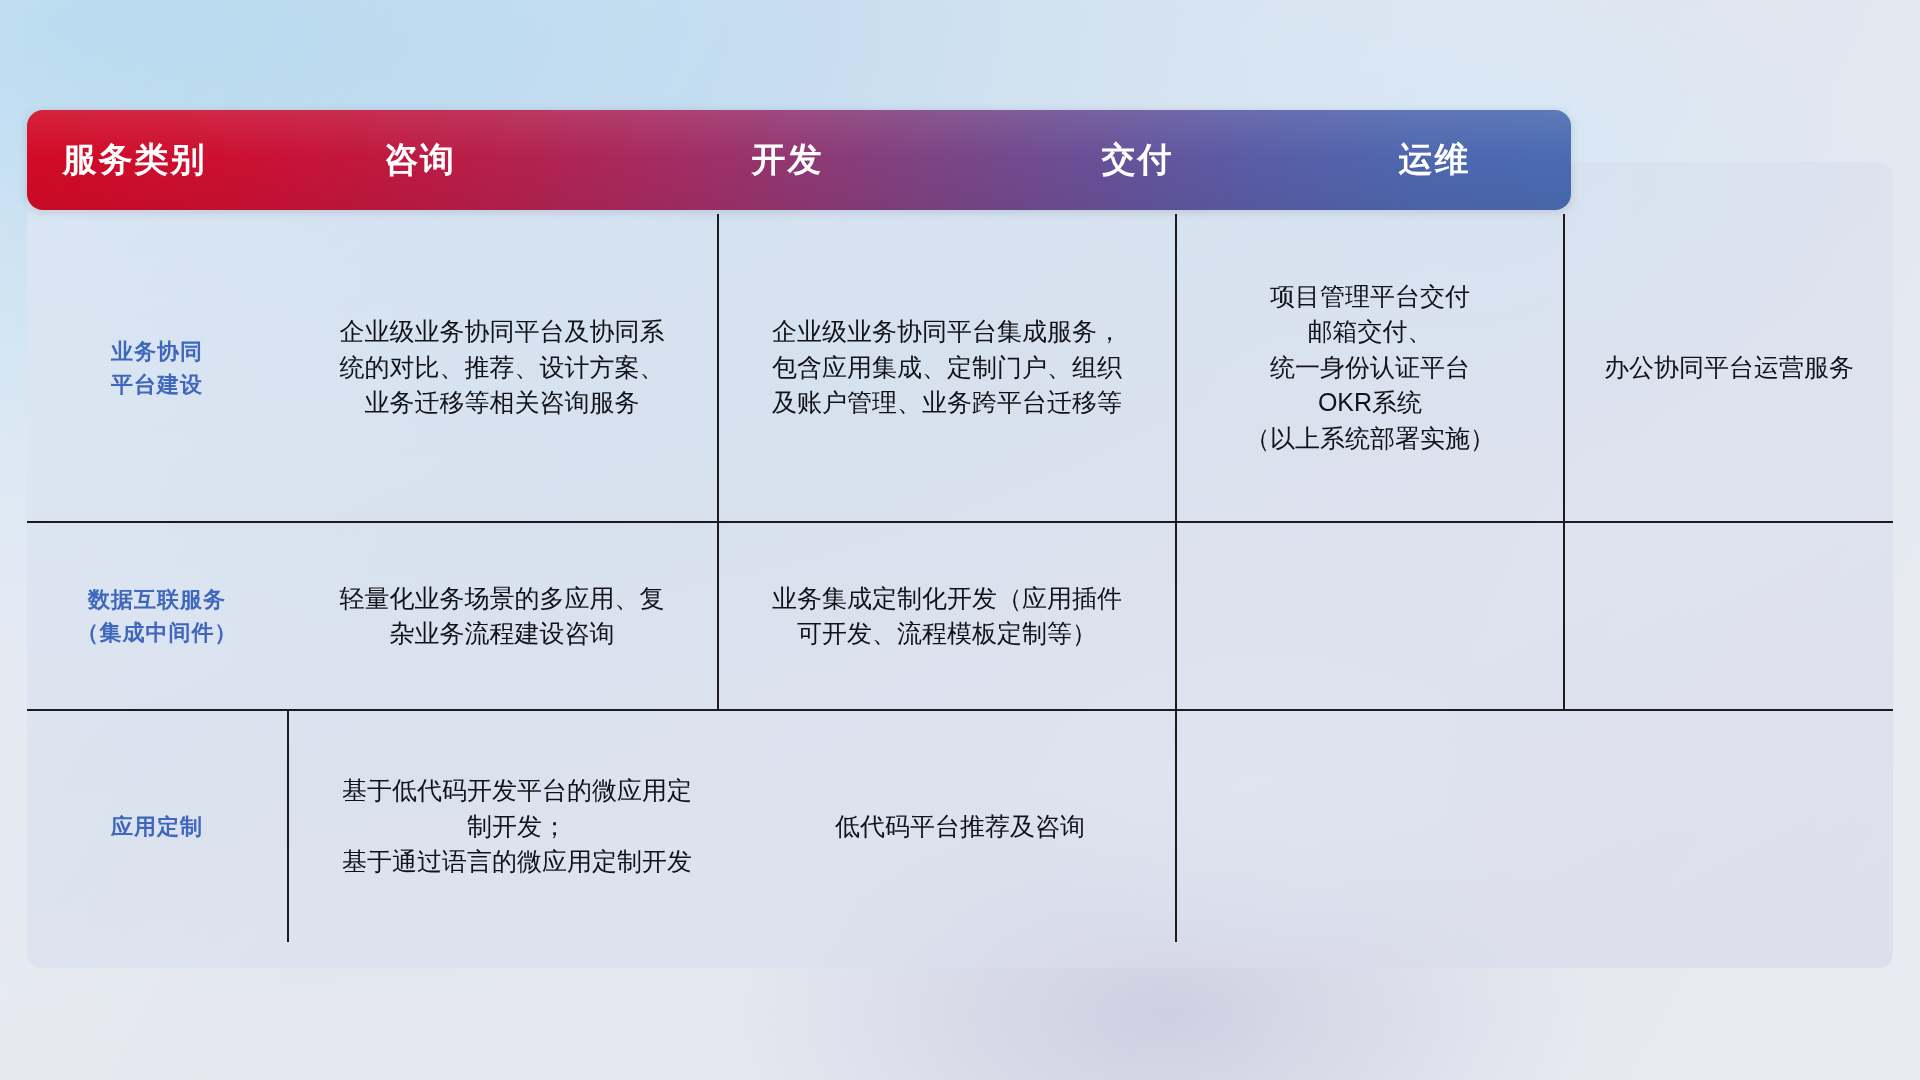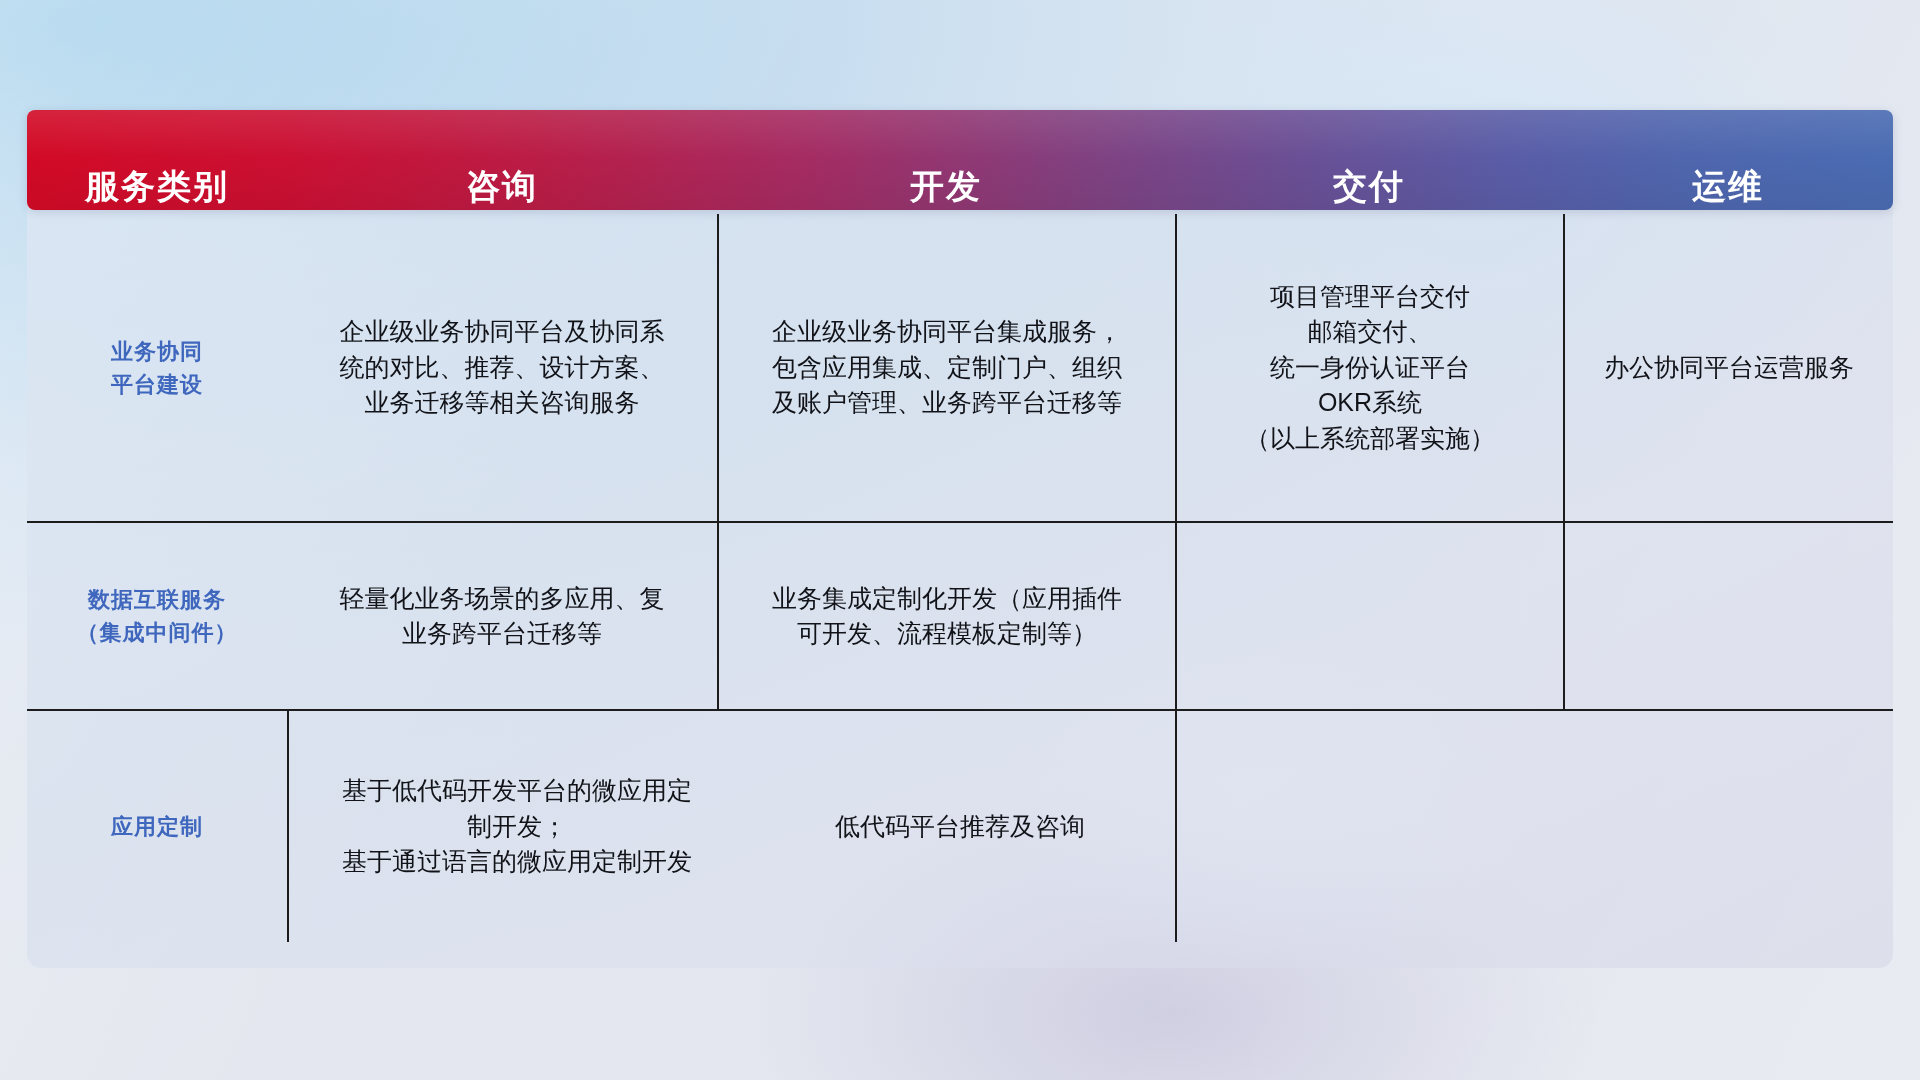--- a/index.html
+++ b/index.html
@@ -71,36 +71,36 @@
     height: 806px;
     background: linear-gradient(155deg, rgba(223,231,243,0.72) 0%, rgba(214,224,238,0.66) 38%, rgba(219,223,237,0.62) 70%, rgba(214,216,232,0.60) 100%);
     border-radius: 14px;
   }
 
   
   #header-row {
     position: absolute;
     left: 0;
     top: 0;
-    width: 1866px;
+    width: 1544px;
     height: 100px;
-    border-radius: 8px;
+    border-radius: 16px;
     background: linear-gradient(90deg,
         #d20a26 0%,
         #cb1033 14%,
         #bb1c45 27%,
         #a42c63 42%,
         #82407f 56%,
         #6a4f95 68%,
         #5a5ca6 79%,
         #4f66ae 89%,
         #4a6bb2 100%);
     box-shadow: 0 2px 10px rgba(60,70,110,0.18);
     display: flex;
-    align-items: flex-end;
+    align-items: center;
     z-index: 3;
     overflow: hidden;
   }
   #header-row::after {
     content: "";
     position: absolute;
     inset: 0;
     background: linear-gradient(180deg, rgba(255,255,255,0.10) 0%, rgba(255,255,255,0.0) 48%, rgba(0,0,0,0.05) 100%);
     pointer-events: none;
   }
@@ -199,21 +199,21 @@
 统一身份认证平台
 OKR系统
 （以上系统部署实施）</div>
       <div class="t-cell c4 divider-left">办公协同平台运营服务</div>
     </div>
 
     <div class="t-row r1">
       <div class="t-cell cat-cell c0">数据互联服务
 （集成中间件）</div>
       <div class="t-cell c1">轻量化业务场景的多应用、复
-业务跨平台迁移等</div>
+杂业务流程建设咨询</div>
       <div class="t-cell c2 divider-left">业务集成定制化开发（应用插件
 可开发、流程模板定制等）</div>
       <div class="t-cell c3 divider-left"></div>
       <div class="t-cell c4 divider-left"></div>
     </div>
 
     <div class="t-row r2">
       <div class="t-cell cat-cell c0">应用定制</div>
       <div class="t-cell c2 divider-left">基于低代码开发平台的微应用定
 制开发；

